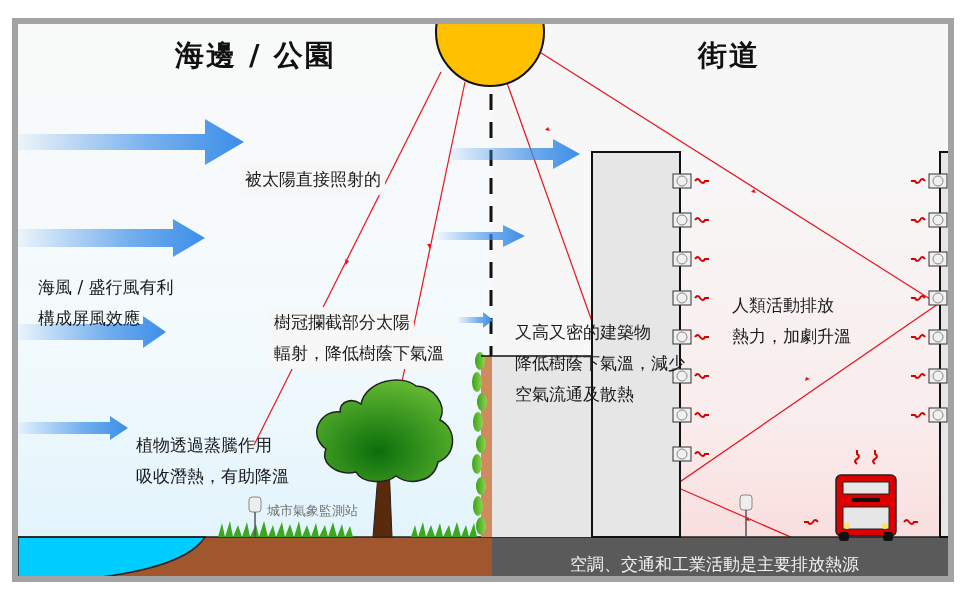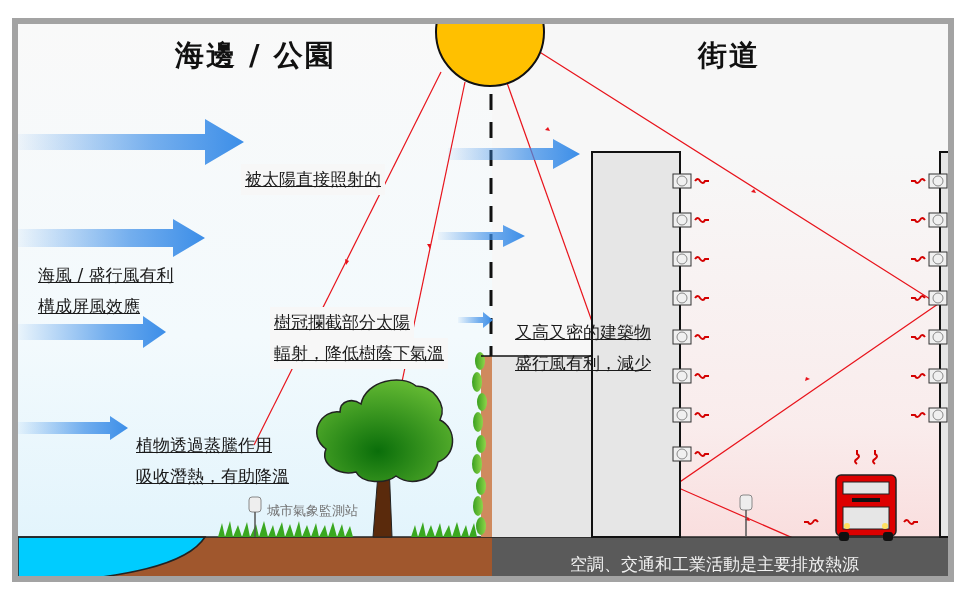--- a/index.html
+++ b/index.html
@@ -3,21 +3,21 @@
 <meta charset="utf-8">
 <style>
   html, body { margin:0; padding:0; background:#ffffff; }
   body { width:979px; height:594px; position:relative; overflow:hidden; font-family:"DejaVu Sans", sans-serif; }
   .frame { position:absolute; left:12px; top:18px; width:942px; height:564px; border:6px solid #a3a3a3; box-sizing:border-box; background:#f7f7f7; overflow:hidden; }
   .sky-left { position:absolute; left:0; top:0; width:474px; height:520px; background:linear-gradient(to bottom,#f9f9f9 0%,#f3fafd 60%,#e2f4fc 100%); }
   .heat-glow { position:absolute; left:662px; top:130px; width:260px; height:390px; background:linear-gradient(to bottom,rgba(255,230,230,0) 0%,rgba(252,225,225,0.5) 70%,rgba(250,215,215,0.8) 100%); }
   svg.scene { position:absolute; left:0; top:0; }
   .title { position:absolute; font-weight:bold; font-size:29px; color:#111; letter-spacing:2px; }
   .note { position:absolute; font-size:17px; color:#1a1a1a; line-height:31px; white-space:nowrap; }
-  .note .ln { display:block;text-decoration:underline; }
+  .note .ln { display:block; }
   .note.bg .ln { background:#f7f7f7; display:inline-block; padding:0 4px; }
   .station-label { position:absolute; font-size:13px; color:#737373; white-space:nowrap; }
   .bottom-caption { position:absolute; font-size:17px; color:#f2f2f2; white-space:nowrap; }
 </style>
 </head>
 <body>
 
 <div class="frame">
   <div class="sky-left"></div>
   <div class="heat-glow"></div>
@@ -172,32 +172,37 @@
       <path d="M343,380 C348,356 384,350 398,362 C414,362 430,380 422,396 C440,405 438,432 420,438 C416,458 392,462 378,452 C368,460 344,460 338,448 C320,452 302,440 308,425 C288,410 304,385 322,388 C322,376 335,374 343,380 z" fill="url(#treeGrad)" stroke="#222" stroke-width="1.5"></path>
     </g>
   </svg>
 
   <div class="title" style="left:157px; top:12px;">海邊 / 公園</div>
   <div class="title" style="left:680px; top:12px;">街道</div>
 
   <div class="note bg" style="left:223px; top:140px;">
     <span class="ln">被太陽直接照射的</span><br>
   </div>
-  <div class="note" style="left:20px; top:236px;">
+  <div class="note" style="left:20px; top:248px;">
     <span class="ln">海風 / 盛行風有利</span>
     <span class="ln">構成屏風效應</span>
   </div>
   <div class="note bg" style="left:252px; top:283px;">
     <span class="ln">樹冠攔截部分太陽</span><br>
     <span class="ln">輻射，降低樹蔭下氣溫</span>
   </div>
   <div class="note" style="left:118px; top:406px;">
     <span class="ln">植物透過蒸騰作用</span>
     <span class="ln">吸收潛熱，有助降溫</span>
   </div>
   <div class="note" style="left:477px; top:293px;margin-left:20px;">
     <span class="ln">又高又密的建築物</span>
-    <span class="ln">盛行風有利，減少</span>
+    <span class="ln">降低樹蔭下氣溫，減少</span>
+    <span class="ln">空氣流通及散熱</span>
+  </div>
+  <div class="note" style="left:714px; top:266px;">
+    <span class="ln">人類活動排放</span>
+    <span class="ln">熱力，加劇升溫</span>
   </div>
 
   <div class="station-label" style="left:249px; top:478px;">城市氣象監測站</div>
   <div class="bottom-caption" style="left:552px; top:529px;">空調、交通和工業活動是主要排放熱源</div>
 </div>
 
 </body></html>

